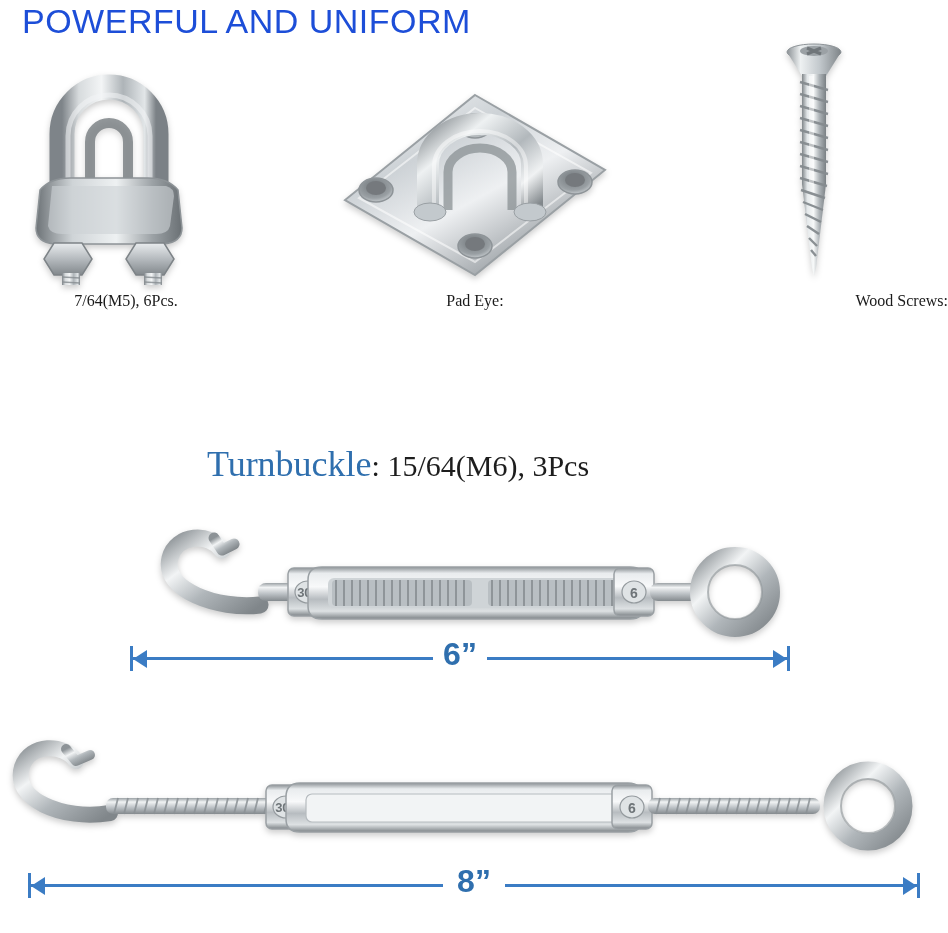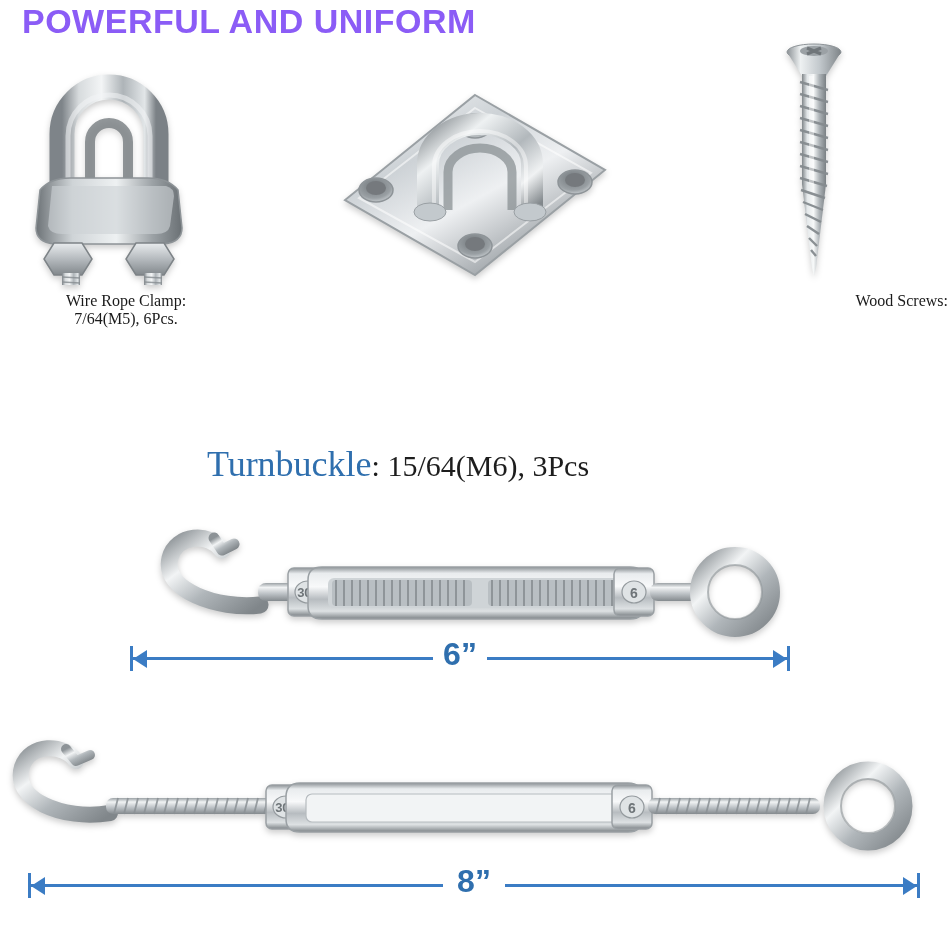--- a/index.html
+++ b/index.html
@@ -15,24 +15,24 @@
     font-family: "Liberation Serif", serif;
     color: #1a1a1a;
   }
 
   
   .title {
     position: absolute;
     left: 22px;
     top: 2px;
     font-family: "Liberation Sans", sans-serif;
-    font-weight: bold;
+    font-weight: normal;
     font-size: 34px;
     letter-spacing: 0.5px;
-    color: #8b5cf6;
+    color: #1d4ed8;
     white-space: nowrap;
   }
 
   
   .product {
     position: absolute;
     text-align: center;
   }
   .prod-1 { left: 0px;   top: 60px; width: 290px; }
   .prod-2 { left: 310px; top: 60px; width: 330px; }
@@ -272,24 +272,24 @@
         <path d="M129 218 L137 226"></path>
         <path d="M131 230 L136 236"></path>
       </g>
       <rect x="129" y="56" width="5" height="108" fill="#ffffff" opacity="0.45"></rect>
     </svg>
   </div>
 </div>
 
 <div class="captions-row">
   <div class="cap-block cap-1">
-    <div class="caption">Wire Rope Clamp:</div>
     <div class="caption">7/64(M5), 6Pcs.</div>
   </div>
   <div class="cap-block cap-2">
+    <div class="caption">Pad Eye:</div>
   </div>
   <div class="cap-block cap-3">
     <div class="caption">Wood Screws:</div>
   </div>
 </div>
 
 <div class="tb-heading">
   <span class="tb-word">Turnbuckle</span><span class="tb-spec">: 15/64(M6), 3Pcs</span>
 </div>
 

